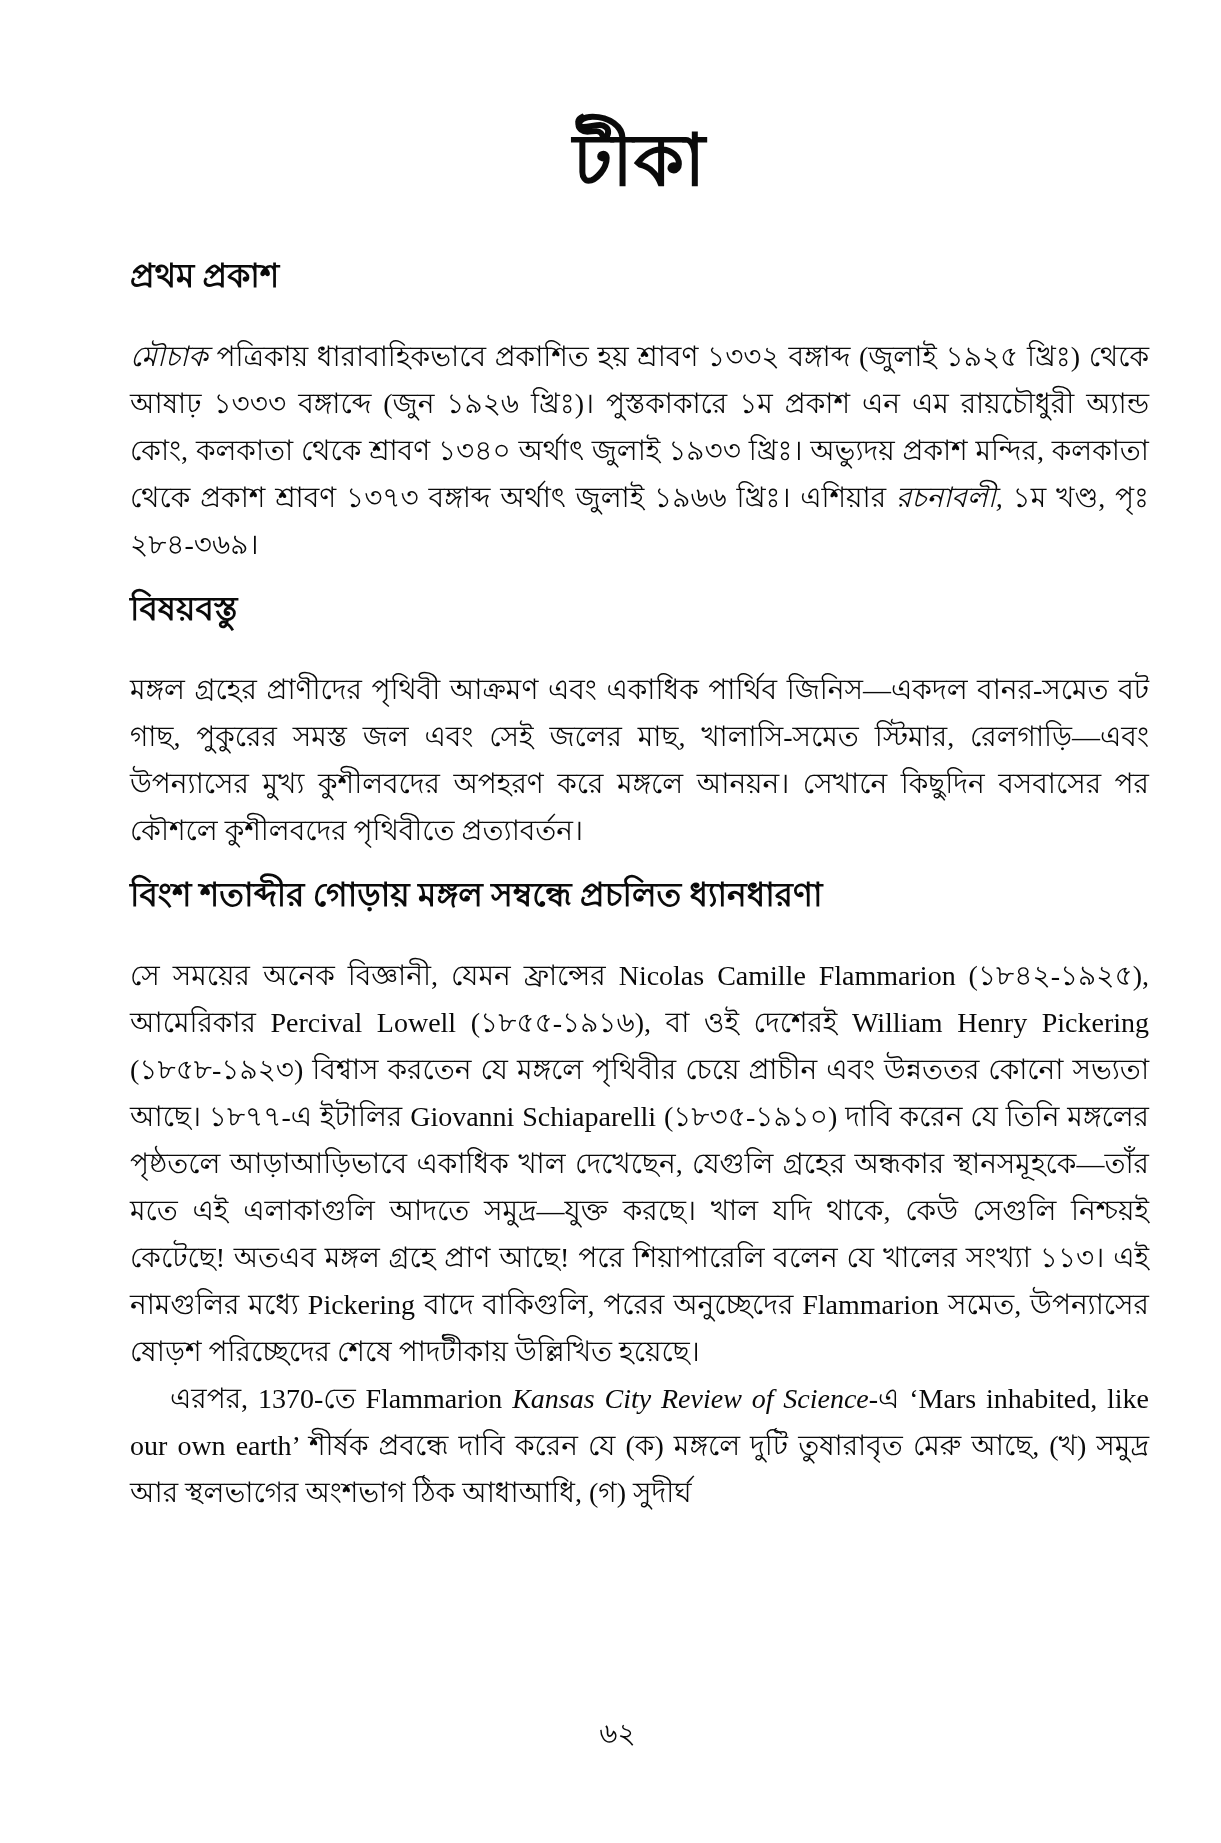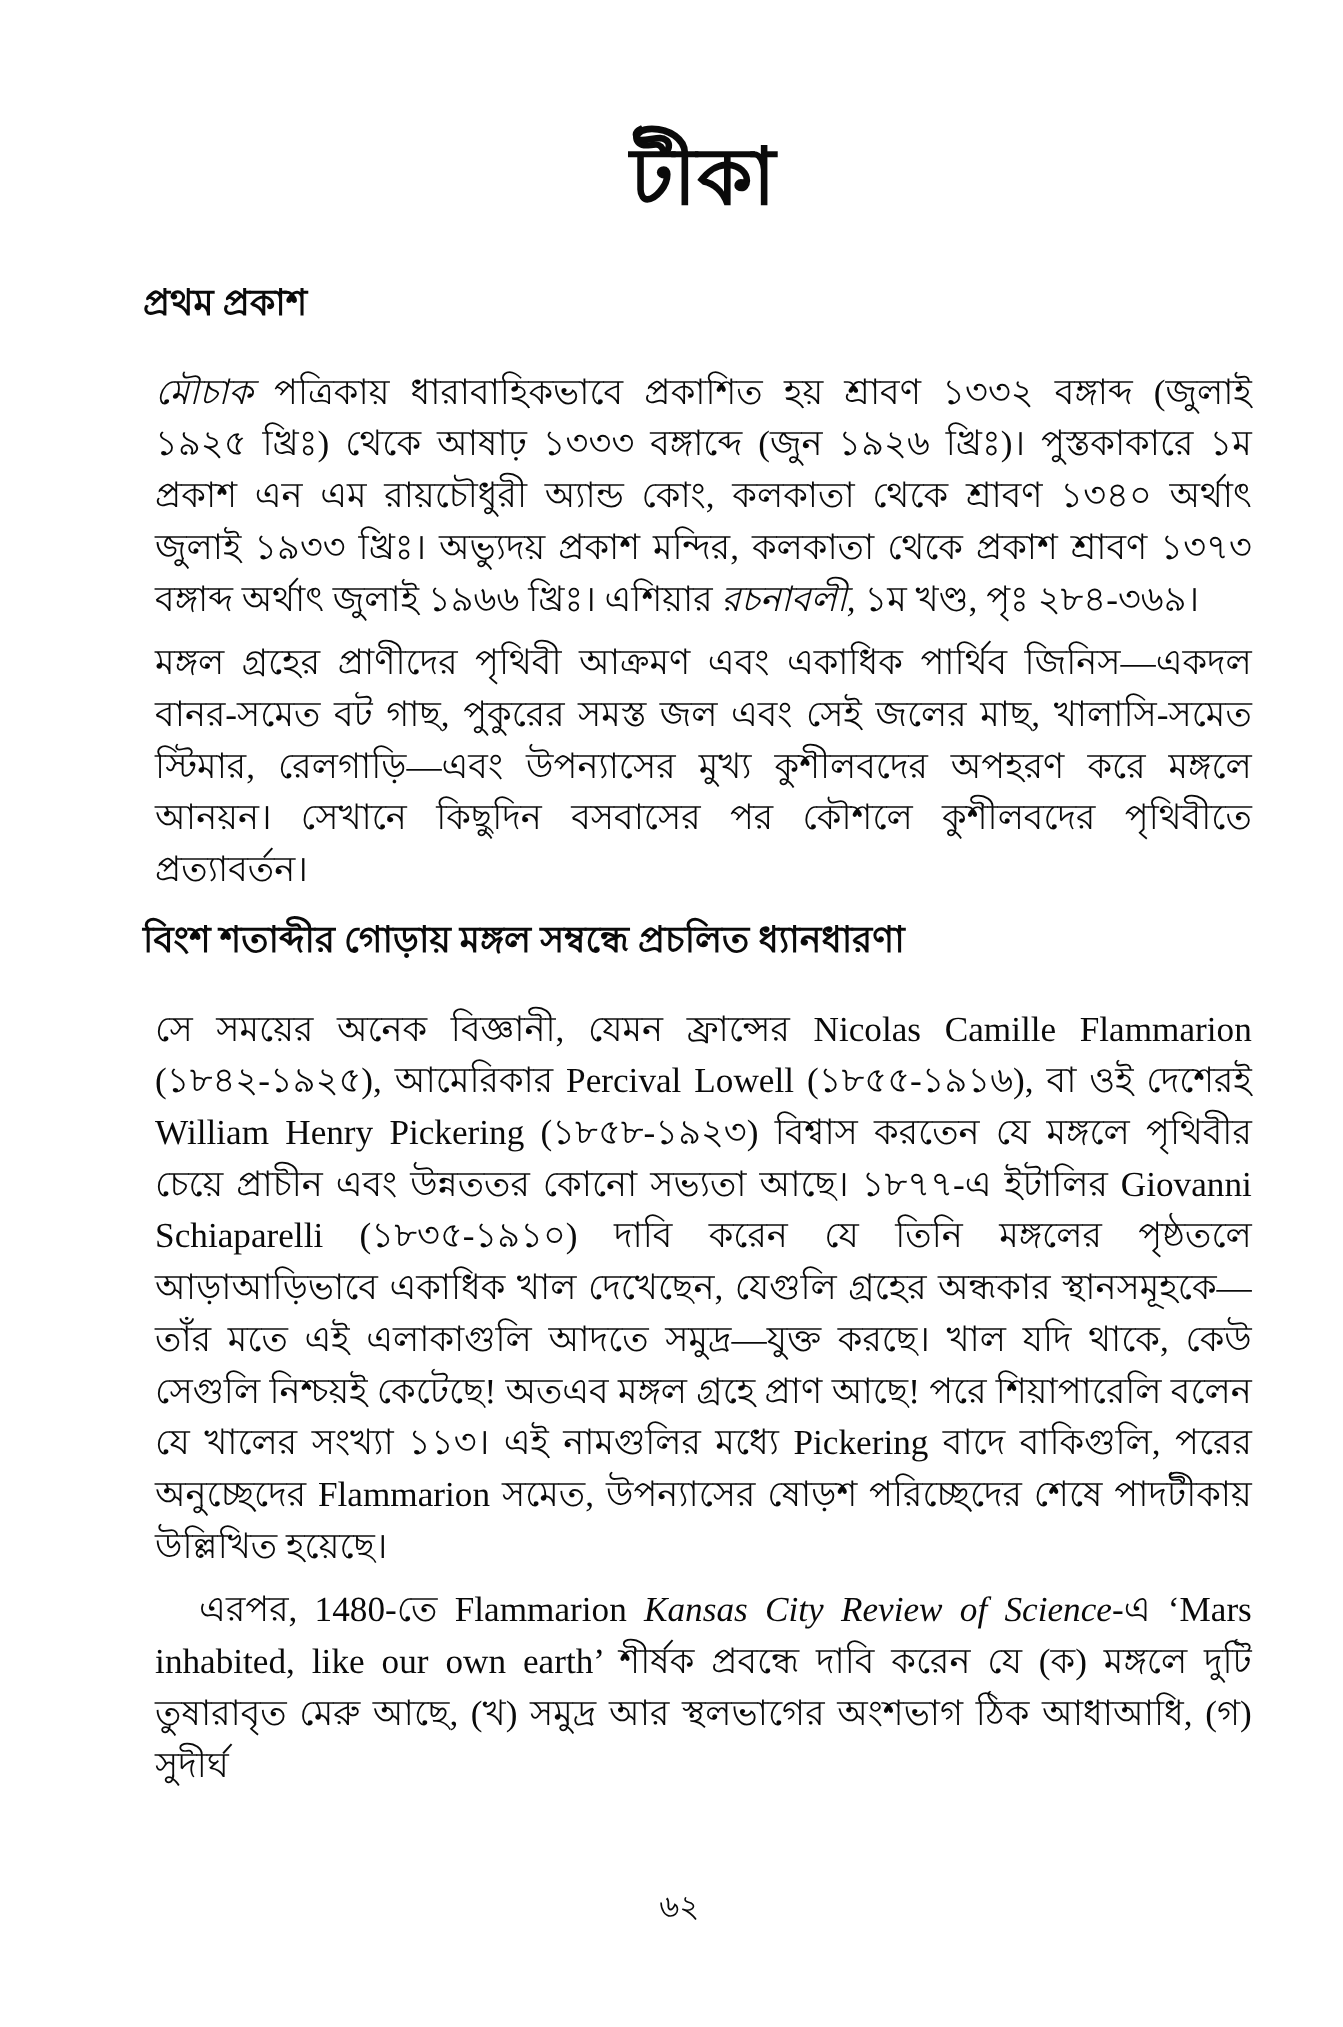--- a/index.html
+++ b/index.html
@@ -24,24 +24,24 @@
     letter-spacing: 1px;
   }
   section { margin: 0; }
   .heading {
     font-size: 33px;
     line-height: 42px;
     font-weight: 700;
     margin: 20px 0 36px 0;
   }
   .body-para {
-    font-size: 32px;
+    font-size: 28px;
     line-height: 47px;
     text-align: justify;
-    margin: 11px;
+    margin: 0;
   }
   .body-para .italic { font-style: italic; }
   .indented { text-indent: 40px; }
   .page-number {
     position: absolute;
     left: 130px;
     width: 975px;
     top: 1712px;
     text-align: center;
     font-size: 28px;
@@ -54,24 +54,25 @@
 <div class="page">
 
   <h1 class="title">টীকা</h1>
 
   <section>
     <h2 class="heading">প্রথম প্রকাশ</h2>
     <p class="body-para"><span class="italic">মৌচাক</span><span> পত্রিকায় ধারাবাহিকভাবে প্রকাশিত হয় শ্রাবণ ১৩৩২ বঙ্গাব্দ (জুলাই ১৯২৫ খ্রিঃ) থেকে আষাঢ় ১৩৩৩ বঙ্গাব্দে (জুন ১৯২৬ খ্রিঃ)। পুস্তকাকারে ১ম প্রকাশ এন এম রায়চৌধুরী অ্যান্ড কোং, কলকাতা থেকে শ্রাবণ ১৩৪০ অর্থাৎ জুলাই ১৯৩৩ খ্রিঃ। অভ্যুদয় প্রকাশ মন্দির, কলকাতা থেকে প্রকাশ শ্রাবণ ১৩৭৩ বঙ্গাব্দ অর্থাৎ জুলাই ১৯৬৬ খ্রিঃ। এশিয়ার </span><span class="italic">রচনাবলী,</span><span> ১ম খণ্ড, পৃঃ ২৮৪-৩৬৯।</span></p>
   </section>
 
   <section>
+    <h2 class="heading">বিষয়বস্তু</h2>
     <p class="body-para"><span>মঙ্গল গ্রহের প্রাণীদের পৃথিবী আক্রমণ এবং একাধিক পার্থিব জিনিস—একদল বানর-সমেত বট গাছ, পুকুরের সমস্ত জল এবং সেই জলের মাছ, খালাসি-সমেত স্টিমার, রেলগাড়ি—এবং উপন্যাসের মুখ্য কুশীলবদের অপহরণ করে মঙ্গলে আনয়ন। সেখানে কিছুদিন বসবাসের পর কৌশলে কুশীলবদের পৃথিবীতে প্রত্যাবর্তন।</span></p>
   </section>
 
   <section>
     <h2 class="heading">বিংশ শতাব্দীর গোড়ায় মঙ্গল সম্বন্ধে প্রচলিত ধ্যানধারণা</h2>
     <p class="body-para"><span>সে সময়ের অনেক বিজ্ঞানী, যেমন ফ্রান্সের Nicolas Camille Flammarion (১৮৪২-১৯২৫), আমেরিকার Percival Lowell (১৮৫৫-১৯১৬), বা ওই দেশেরই William Henry Pickering (১৮৫৮-১৯২৩) বিশ্বাস করতেন যে মঙ্গলে পৃথিবীর চেয়ে প্রাচীন এবং উন্নততর কোনো সভ্যতা আছে। ১৮৭৭-এ ইটালির Giovanni Schiaparelli (১৮৩৫-১৯১০) দাবি করেন যে তিনি মঙ্গলের পৃষ্ঠতলে আড়াআড়িভাবে একাধিক খাল দেখেছেন, যেগুলি গ্রহের অন্ধকার স্থানসমূহকে—তাঁর মতে এই এলাকাগুলি আদতে সমুদ্র—যুক্ত করছে। খাল যদি থাকে, কেউ সেগুলি নিশ্চয়ই কেটেছে! অতএব মঙ্গল গ্রহে প্রাণ আছে! পরে শিয়াপারেলি বলেন যে খালের সংখ্যা ১১৩। এই নামগুলির মধ্যে Pickering বাদে বাকিগুলি, পরের অনুচ্ছেদের Flammarion সমেত, উপন্যাসের ষোড়শ পরিচ্ছেদের শেষে পাদটীকায় উল্লিখিত হয়েছে।</span></p>
-    <p class="body-para indented"><span>এরপর, 1480-তে Flammarion </span><span class="italic">Kansas City Review of Science</span><span>-এ ‘Mars inhabited, like our own earth’ শীর্ষক প্রবন্ধে দাবি করেন যে (ক) মঙ্গলে দুটি তুষারাবৃত মেরু আছে, (খ) সমুদ্র আর স্থলভাগের অংশভাগ ঠিক আধাআধি, (গ) সুদীর্ঘ</span></p>
+    <p class="body-para indented"><span>এরপর, 1370-তে Flammarion </span><span class="italic">Kansas City Review of Science</span><span>-এ ‘Mars inhabited, like our own earth’ শীর্ষক প্রবন্ধে দাবি করেন যে (ক) মঙ্গলে দুটি তুষারাবৃত মেরু আছে, (খ) সমুদ্র আর স্থলভাগের অংশভাগ ঠিক আধাআধি, (গ) সুদীর্ঘ</span></p>
   </section>
 
   <div class="page-number">৬২</div>
 
 </div>
 
 </body></html>

